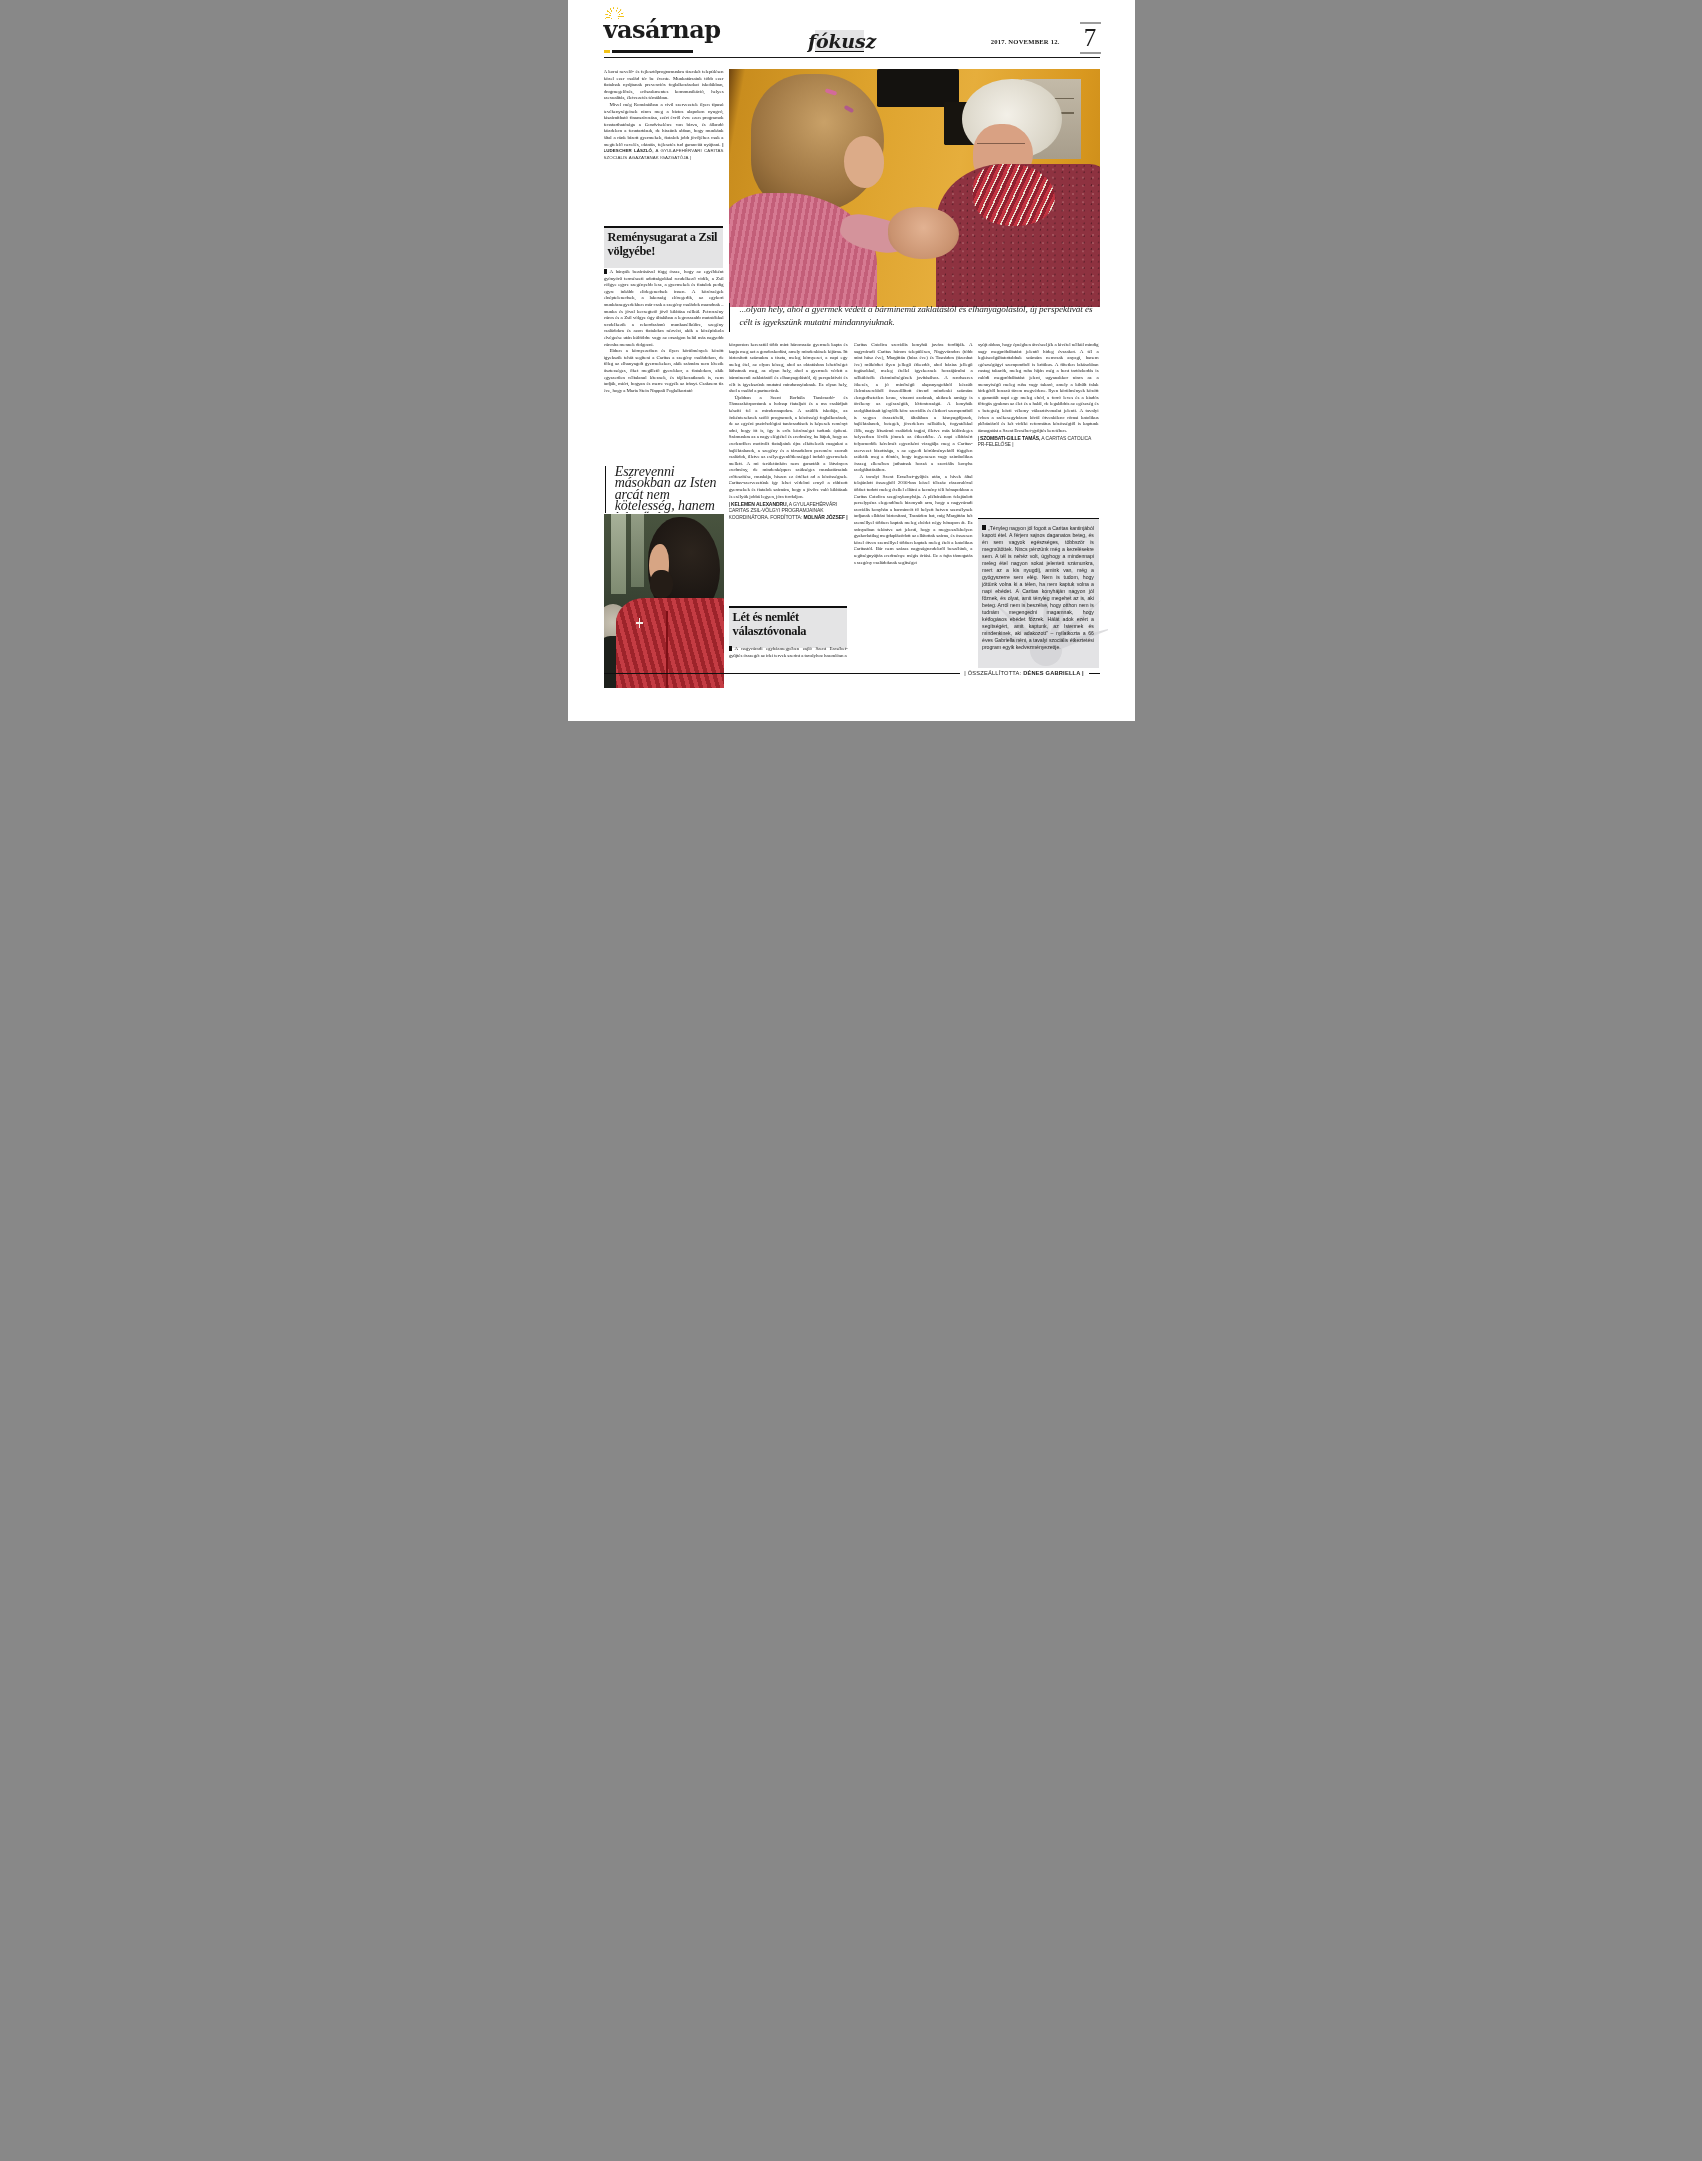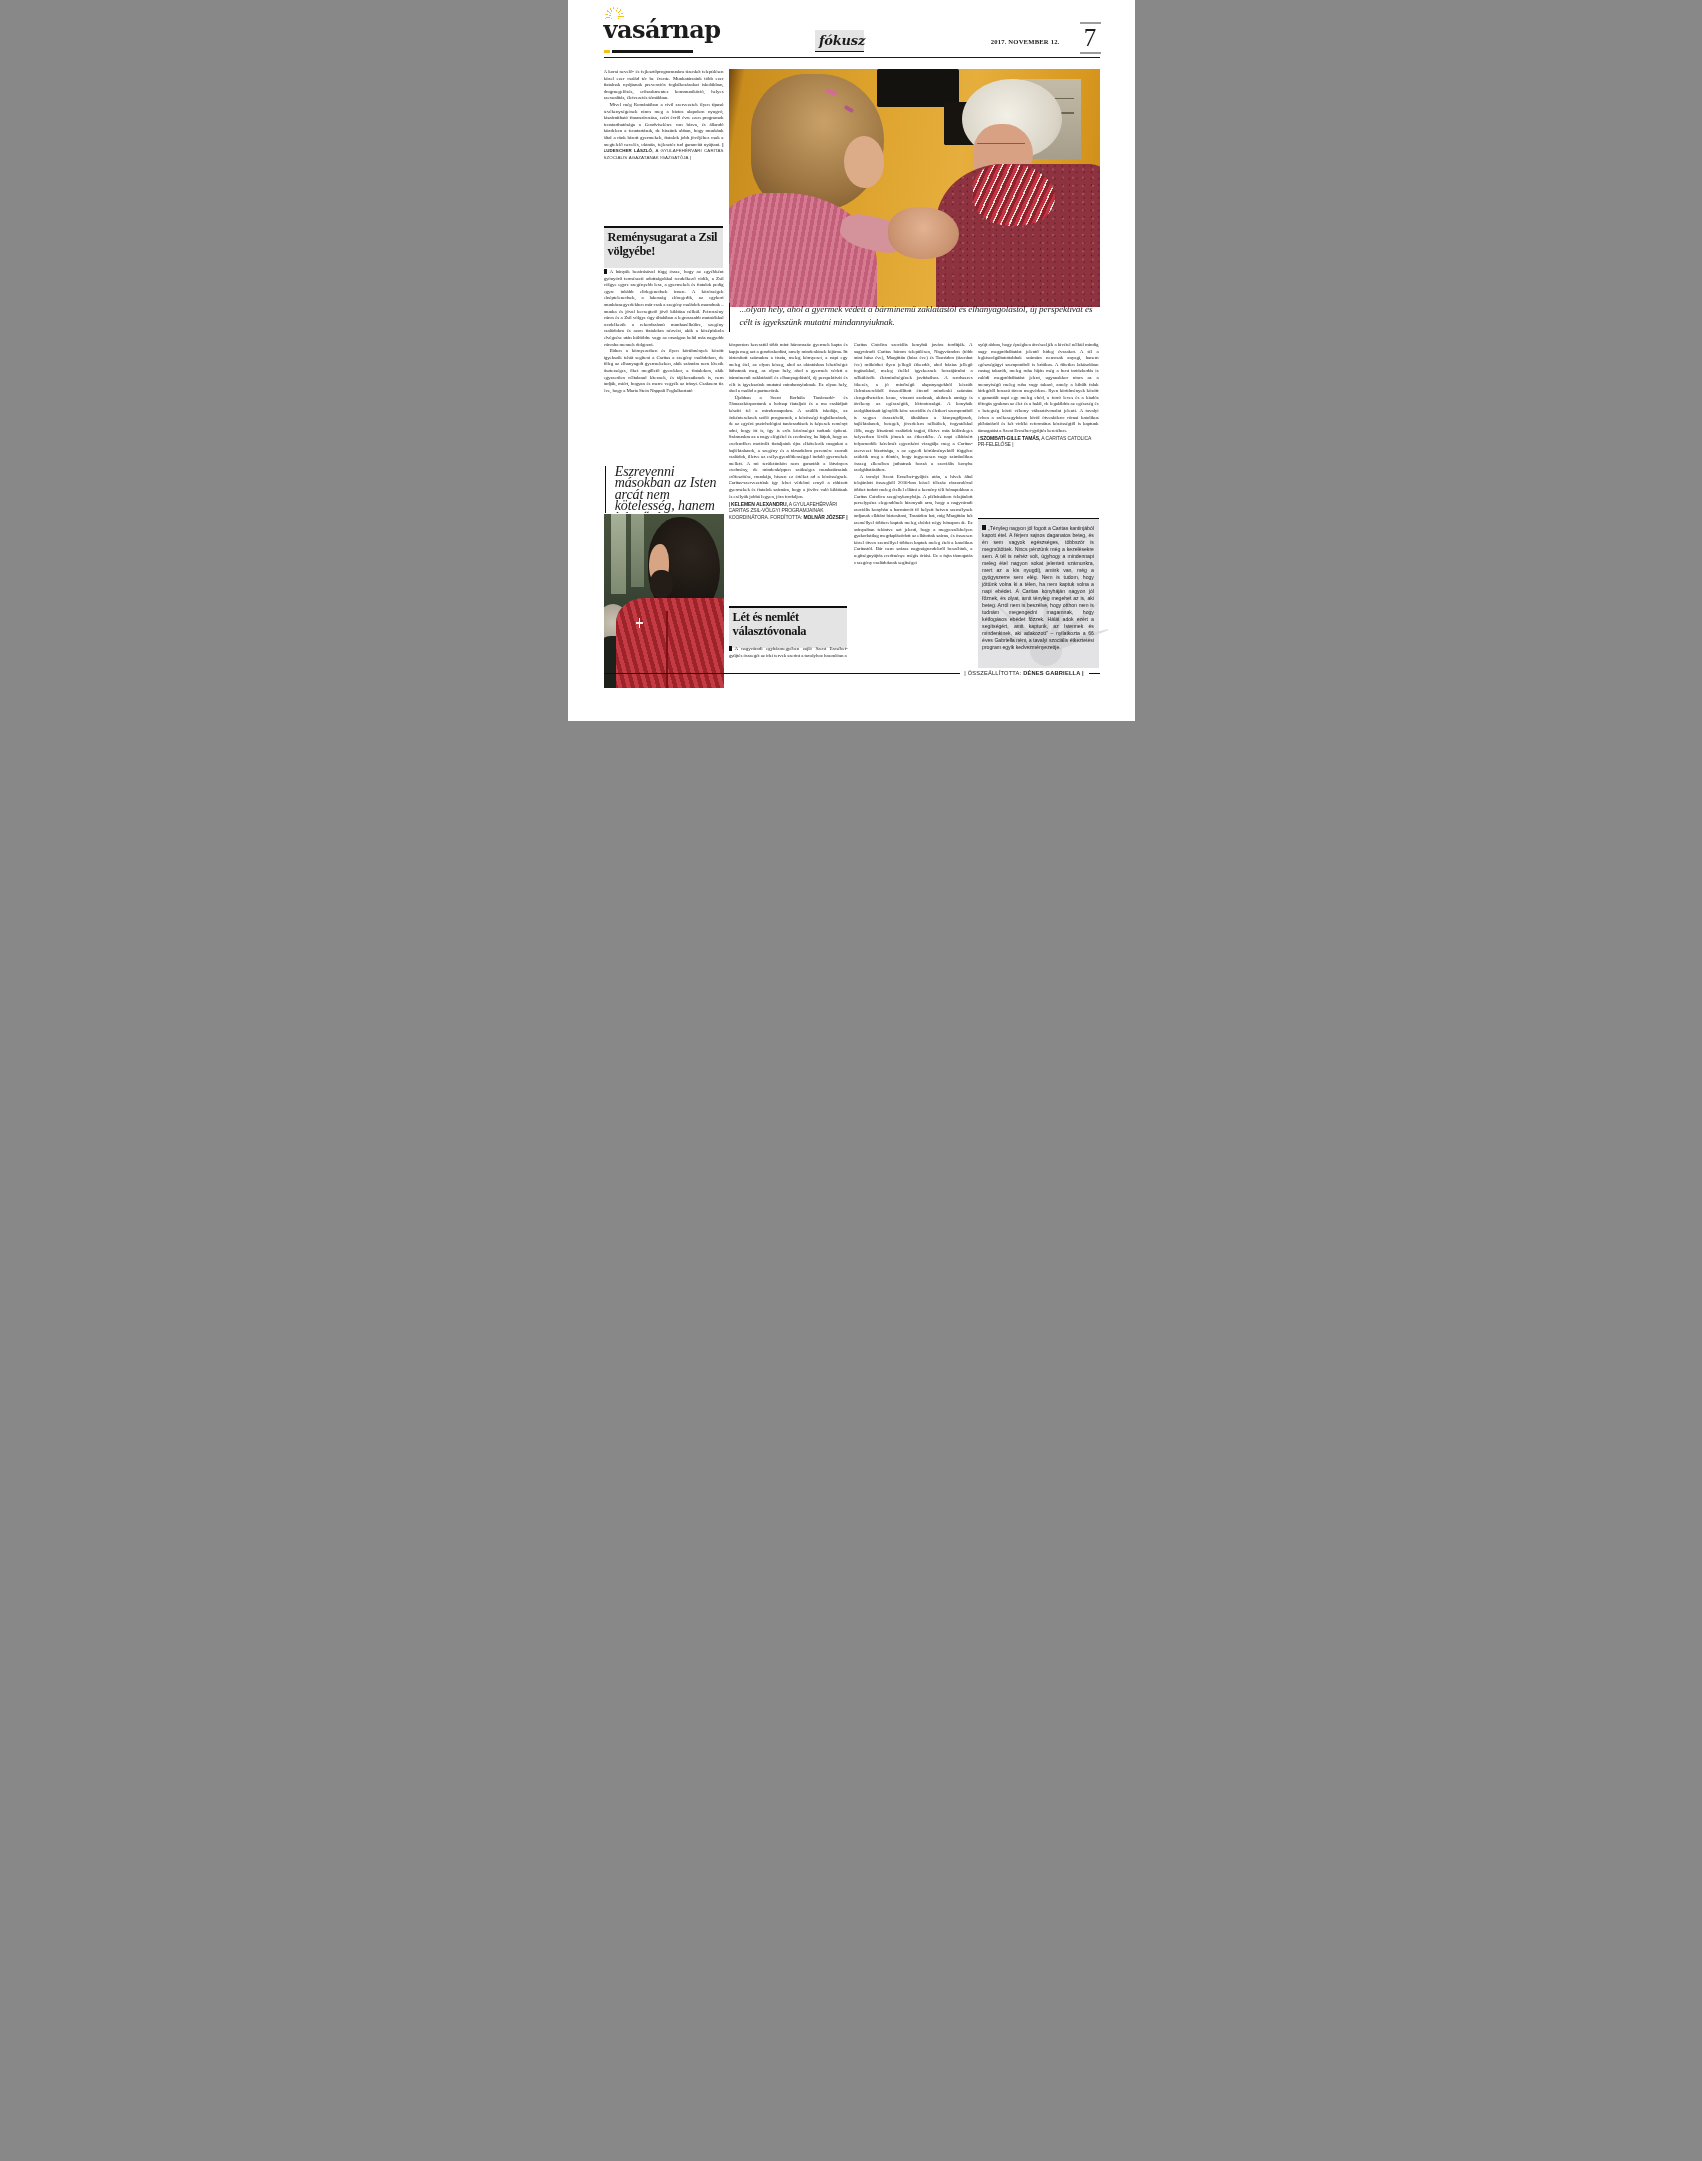--- a/index.html
+++ b/index.html
@@ -10,21 +10,21 @@
   .logo-word{position:absolute;left:0;top:12px;font-family:"DejaVu Serif",serif;
              font-weight:700;font-size:24px;line-height:1;letter-spacing:-0.5px;z-index:2;}
   .logo-underline{position:absolute;left:8.2px;top:44px;width:81px;height:2.3px;background:#171717;z-index:1;}
   .logo-dash{position:absolute;left:0;top:44px;width:6px;height:2.3px;background:#f2c218;z-index:1;}
   .sun{position:absolute;left:1.8px;top:0.9px;width:18.3px;height:12px;overflow:hidden;z-index:0;}
   .sun-burst{position:absolute;left:0;top:0;width:18.3px;height:18.3px;border-radius:50%;
              background:repeating-conic-gradient(from -8deg,#f2c218 0deg 7deg,transparent 7deg 24deg);}
   .sun-core{position:absolute;left:5.5px;top:3.7px;width:7.3px;height:8.2px;border-radius:50%;background:#fff;}
   .fokusz-box{position:absolute;left:247px;top:30px;width:49px;height:21px;background:#e4e4e5;
               border-bottom:1.8px solid #111;display:flex;align-items:center;justify-content:center;}
-  .fokusz-box span{font-family:"DejaVu Serif",serif;font-style:italic;font-weight:700;font-size:13px;letter-spacing:-0.2px;padding-left:6px;}
+  .fokusz-box span{font-family:"DejaVu Serif",serif;font-style:italic;font-weight:700;font-size:19px;letter-spacing:-0.2px;padding-left:6px;}
   .header-date{position:absolute;left:414px;top:38px;width:78px;text-align:right;
                font-weight:700;font-size:6.6px;letter-spacing:0.2px;}
   .pageno{position:absolute;left:512px;top:22px;width:21px;text-align:center;}
   .pageno .bar{display:block;width:21px;height:1.8px;background:#9c9c9c;}
   .pageno .num{display:block;font-family:"Liberation Serif",serif;font-weight:400;font-size:25px;line-height:28px;}
   .header-rule{position:absolute;left:36px;top:57px;width:496px;height:0.9px;background:#1a1a1a;}
   
   .tblock{position:absolute;overflow:hidden;}
   .tblock p{margin:0;text-align:justify;font-size:5px;line-height:6.6px;letter-spacing:-0.1px;
             hyphens:auto;-webkit-hyphens:auto;}

